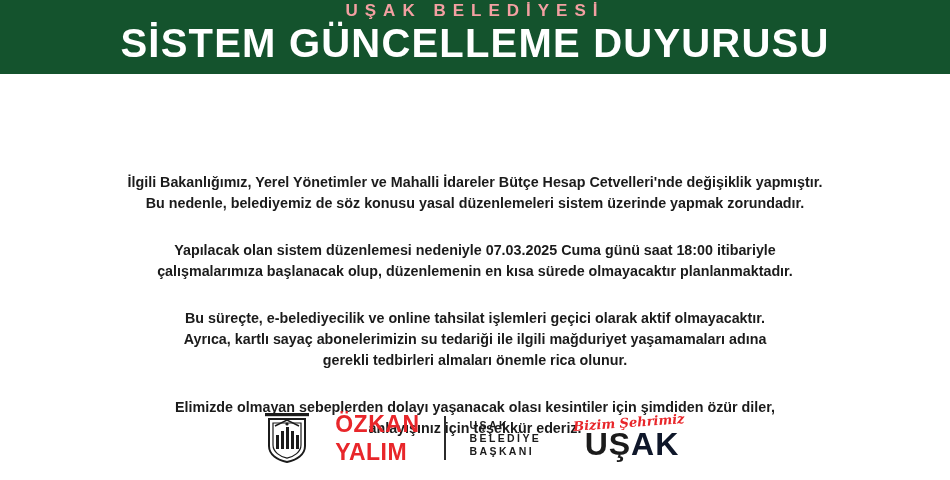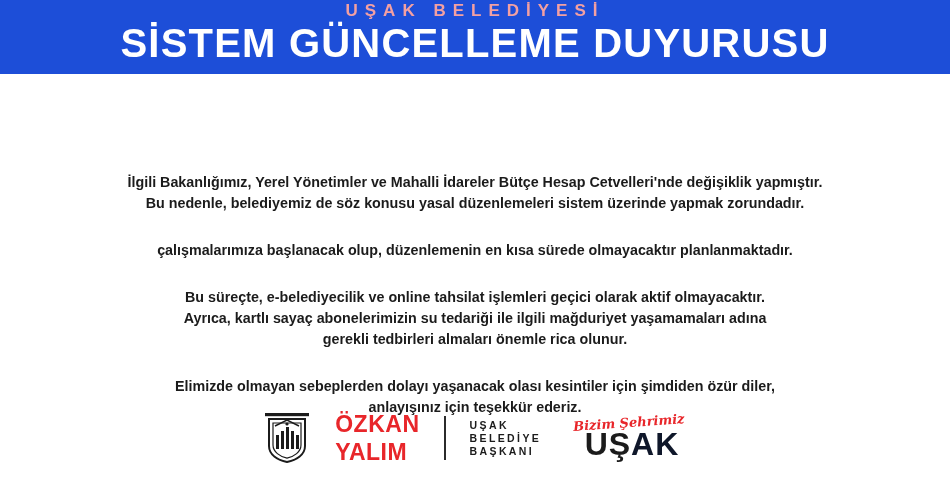--- a/index.html
+++ b/index.html
@@ -21,21 +21,21 @@
     box-sizing: border-box;
   }
 
   
   .banner {
     position: absolute;
     left: 0;
     top: 0;
     width: 950px;
     height: 74px;
-    background: #1d4ed8;
+    background: #14532d;
     overflow: hidden;
     text-align: center;
   }
   .banner-inner {
     width: 100%;
     height: 100%;
     display: flex;
     flex-direction: column;
     align-items: center;
     justify-content: flex-start;
@@ -183,20 +183,21 @@
   </div>
 
   <div class="content">
 
     <div class="para p1">
       <span class="line">İlgili Bakanlığımız, Yerel Yönetimler ve Mahalli İdareler Bütçe Hesap Cetvelleri'nde değişiklik yapmıştır.</span>
       <span class="line">Bu nedenle, belediyemiz de söz konusu yasal düzenlemeleri sistem üzerinde yapmak zorundadır.</span>
     </div>
 
     <div class="para p2">
+      <span class="line">Yapılacak olan sistem düzenlemesi nedeniyle 07.03.2025 Cuma günü saat 18:00 itibariyle</span>
       <span class="line">çalışmalarımıza başlanacak olup, düzenlemenin en kısa sürede olmayacaktır planlanmaktadır.</span>
     </div>
 
     <div class="para p3">
       <span class="line">Bu süreçte, e-belediyecilik ve online tahsilat işlemleri geçici olarak aktif olmayacaktır.</span>
       <span class="line">Ayrıca, kartlı sayaç abonelerimizin su tedariği ile ilgili mağduriyet yaşamamaları adına</span>
       <span class="line">gerekli tedbirleri almaları önemle rica olunur.</span>
     </div>
 
     <div class="para p4">

